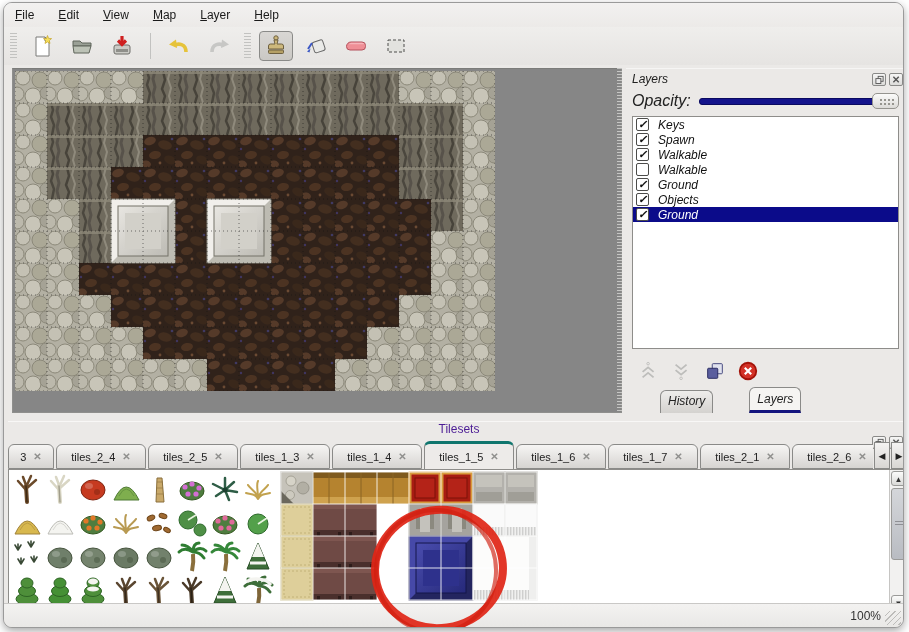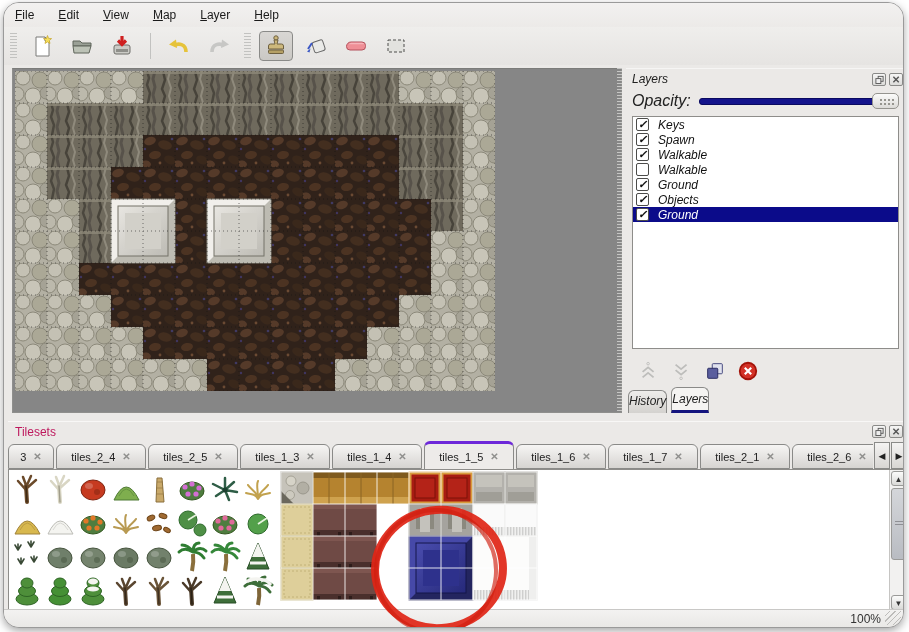--- a/index.html
+++ b/index.html
@@ -1,18 +1,18 @@
 <!DOCTYPE html>
 <html><head>
 <meta charset="utf-8">
 <style>
   * { margin:0; padding:0; box-sizing:border-box; }
   html,body { width:909px; height:632px; background:#fff; font-family:"Liberation Sans",sans-serif; }
   .window { position:absolute; left:3px; top:2px; width:901px; height:626px;
-    border:1px solid #9a9a9a; border-radius:16px; background:#ebe9e7;
+    border:1px solid #9a9a9a; border-radius:9px; background:#ebe9e7;
     box-shadow:0 3px 8px rgba(0,0,0,.35); overflow:hidden; }
 
   
   .menubar { position:absolute; left:0; top:0; width:100%; height:24px; display:flex;
     align-items:center; gap:24px; padding-left:11px; font-size:12px; color:#1a1a1a;
     background:linear-gradient(#f2f1f0,#eceae8); }
   .menu-item { cursor:default; }
   .menu-item u { text-decoration:underline; }
 
   
@@ -64,57 +64,57 @@
   .layer-row.selected { background:#0b0b8a; color:#fff; }
   .chk { width:13px; height:13px; background:#fff; border:1px solid #4c4c4a; border-radius:2px;
     font-size:11px; font-weight:bold; color:#111; line-height:11px; text-align:center; flex:none; }
 
   .layer-btnrow { position:absolute; left:6px; right:8px; top:287px; height:32px;
     display:flex; align-items:center; gap:7px; padding-left:4px; }
   .abtn { width:26px; height:26px; display:flex; align-items:center; justify-content:center; }
   .abtn svg { width:22px; height:22px; }
 
   .dock-tabs { position:absolute; left:2px; bottom:0; display:flex; gap:4px; align-items:flex-end; }
-  .dtab { height:23px; padding:3px 0 2px; font-size:12px; color:#222;
+  .dtab { height:23px; padding:3px 7px 2px; font-size:12px; color:#222;
     border:1px solid #8a8a88; border-bottom:none; border-radius:6px 6px 0 0;
-    background:linear-gradient(#eeedeb,#d4d2cf); }
+    background:linear-gradient(#eeedeb,#d4d2cf);margin-left:32px; }
   .dtab.active { background:#f5f4f2; border-bottom:3px solid #14147e; height:26px; padding-top:4px; }
 
   
   .tilesets { position:absolute; left:4px; top:418px; width:899px; height:194px; }
   .ts-header { position:relative; height:20px; border-top:1px solid #f8f7f6;
-    display:flex; align-items:center; padding:0 4px 0 7px; font-size:12px; color:#be185d; }
+    display:flex; align-items:center; padding:0 4px 0 7px; font-size:12px; color:#4c1d95;flex-direction:column; }
   .ts-tabs { position:absolute; left:0; top:20px; right:34px; height:28px;
     display:flex; gap:2px; align-items:flex-end; overflow:hidden; }
   .tstab { flex:none; height:25px; display:flex; align-items:center; justify-content:center; gap:7px;
     font-size:11px; color:#222; border:1px solid #8a8a88; border-radius:6px 6px 0 0;
     background:linear-gradient(#f6f5f4,#d6d4d1); width:90px; }
   .tstab.first { width:46px; }
-  .tstab.active { height:28px; background:#edebe9; border-top:3px solid #6d28d9; border-bottom:none; }
+  .tstab.active { height:28px; background:#edebe9; border-top:3px solid #0f766e; border-bottom:none; }
   .tab-x { font-size:10px; color:#8f8f8d; font-weight:bold; }
   .ts-scroll { position:absolute; right:0; top:21px; display:flex; gap:1px; }
   .ts-scroll .sbtn { width:16px; height:27px; border:1px solid #8a8a88;
     background:linear-gradient(#f4f3f2,#d8d6d3); font-size:9px; color:#222;
     display:flex; align-items:center; justify-content:center; }
   .ts-content { position:absolute; left:0; right:0; top:48px; height:143px;
     background:#fff; border:1px solid #8e8d8a; }
   .ts-content > svg { position:absolute; left:0; top:0; }
 
   .vscroll { position:absolute; right:0; top:0; bottom:0; width:17px;
     background:#f2f1f0; border-left:1px solid #c6c5c3; }
   .vscroll .sarrow { position:absolute; left:1px; width:15px; height:15px; text-align:center;
     font-size:8px; color:#333; line-height:15px; border:1px solid #9a9a98; border-radius:3px;
     background:linear-gradient(#fbfbfa,#dadad8); }
   .vscroll .sthumb { position:absolute; left:1px; top:18px; width:15px; height:72px;
     border:1px solid #9a9a98; border-radius:3px; background:linear-gradient(#d4d6da,#b9bcc2); }
   .vscroll .sthumb i { position:absolute; left:3px; top:32px; width:9px; height:6px;
     background:repeating-linear-gradient(to bottom,#8f9095 0 1px,transparent 1px 3px); }
 
   
-  .statusbar { position:absolute; left:0; right:0; bottom:0; height:18px;
+  .statusbar { position:absolute; left:0; right:0; bottom:0; height:24px;
     background:linear-gradient(#f3f2f1,#e9e8e6); border-top:1px solid #c9c8c6;
     display:flex; align-items:center; justify-content:flex-end;
     font-size:12px; color:#333; padding-right:22px; }
   .resize-grip { position:absolute; right:2px; bottom:2px; width:16px; height:14px;
     background:repeating-linear-gradient(135deg,transparent 0 3px,#bdbcba 3px 4px); }
 
   .annotation { position:absolute; left:0; top:0; pointer-events:none; z-index:60; }
 </style>
 </head>
 <body>

